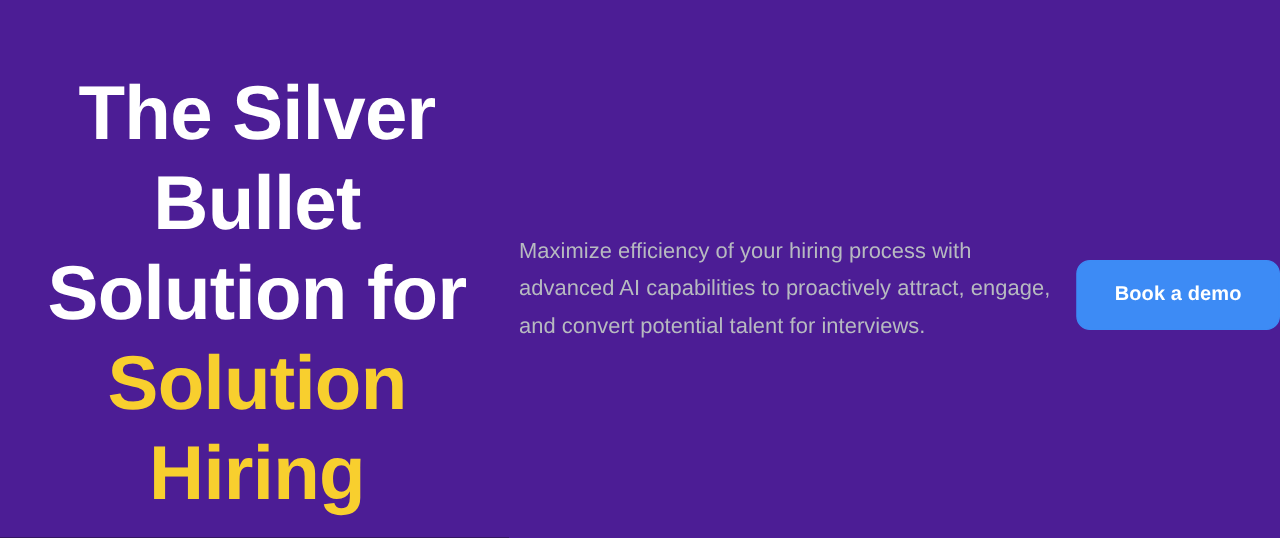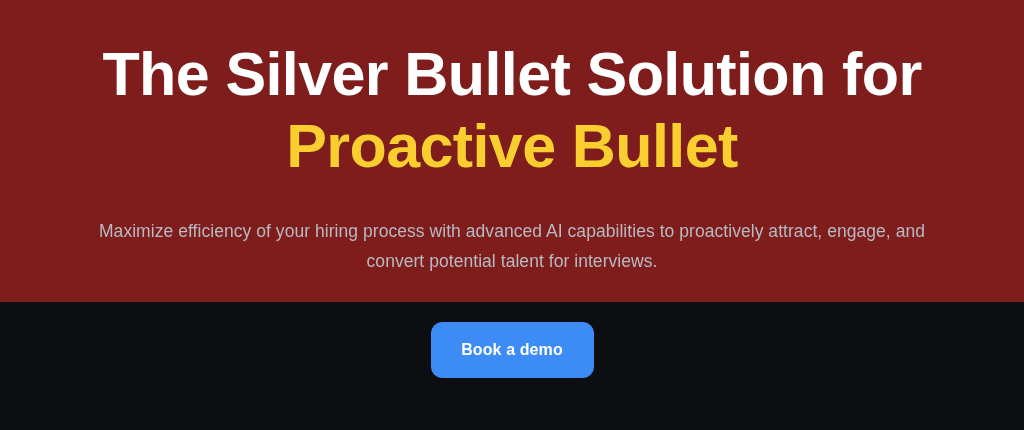--- a/index.html
+++ b/index.html
@@ -11,26 +11,26 @@
     height: 430px;
     overflow: hidden;
     background: #0d0e12;
     font-family: "Liberation Sans", sans-serif;
     -webkit-font-smoothing: antialiased;
   }
 
   .hero {
     position: relative;
     width: 1024px;
-    height: 302px;
+    height: 430px;
     box-sizing: border-box;
     display: flex;
-    flex-direction: column;
+    flex-direction: row;
     align-items: center;
-    background: #7f1d1d;
+    background: #4c1d95;
   }
 
   .hero-headline {
     margin: 0;
     padding: 0;
     text-align: center;
     font-size: 61px;
     line-height: 72px;
     font-weight: 700;
     letter-spacing: -0.6px;
@@ -46,21 +46,20 @@
   }
 
   .headline-line-accent {
     color: #f8cf2e;
   }
 
   .hero-subtitle {
     margin: 4px;
     padding: 0;
     width: 880px;
-    text-align: center;
     color: #b7bac0;
     font-size: 17.5px;
     line-height: 30px;
     font-weight: 400;
     letter-spacing: 0.05px;
     padding-top: 30px;
   }
 
   .hero-actions {
     display: flex;
@@ -102,21 +101,21 @@
     border-color: #2c2d32;
   }
 </style>
 </head>
 <body>
 
 <div class="hero">
 
   <h1 class="hero-headline">
     <span class="headline-line headline-line-primary">The Silver Bullet Solution for</span>
-    <span class="headline-line headline-line-accent">Proactive Bullet</span>
+    <span class="headline-line headline-line-accent">Solution Hiring</span>
   </h1>
 
   <p class="hero-subtitle">Maximize efficiency of your hiring process with advanced AI capabilities to proactively attract, engage, and convert potential talent for interviews.</p>
 
   <div class="hero-actions">
     <a class="btn btn-primary">Book a demo</a>
   </div>
 
 </div>
 

